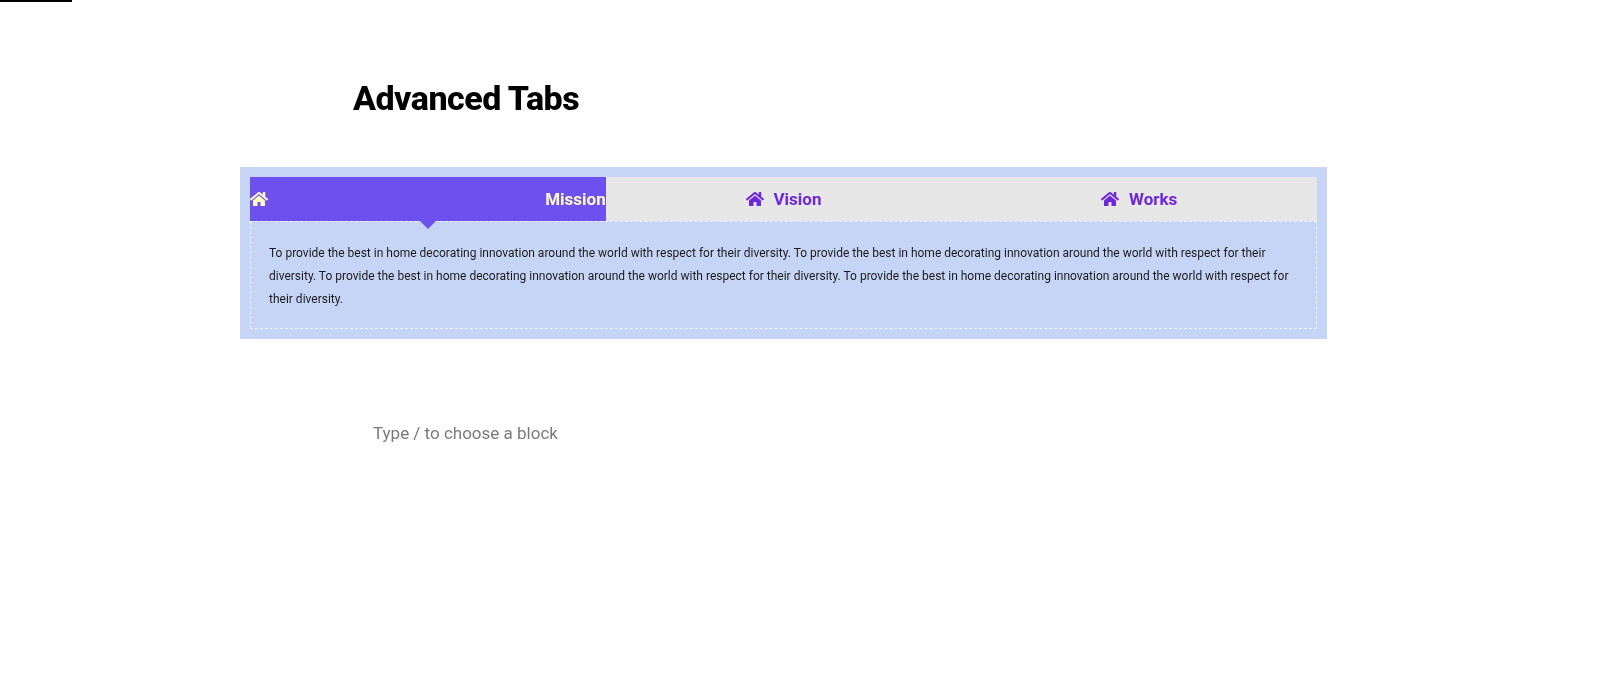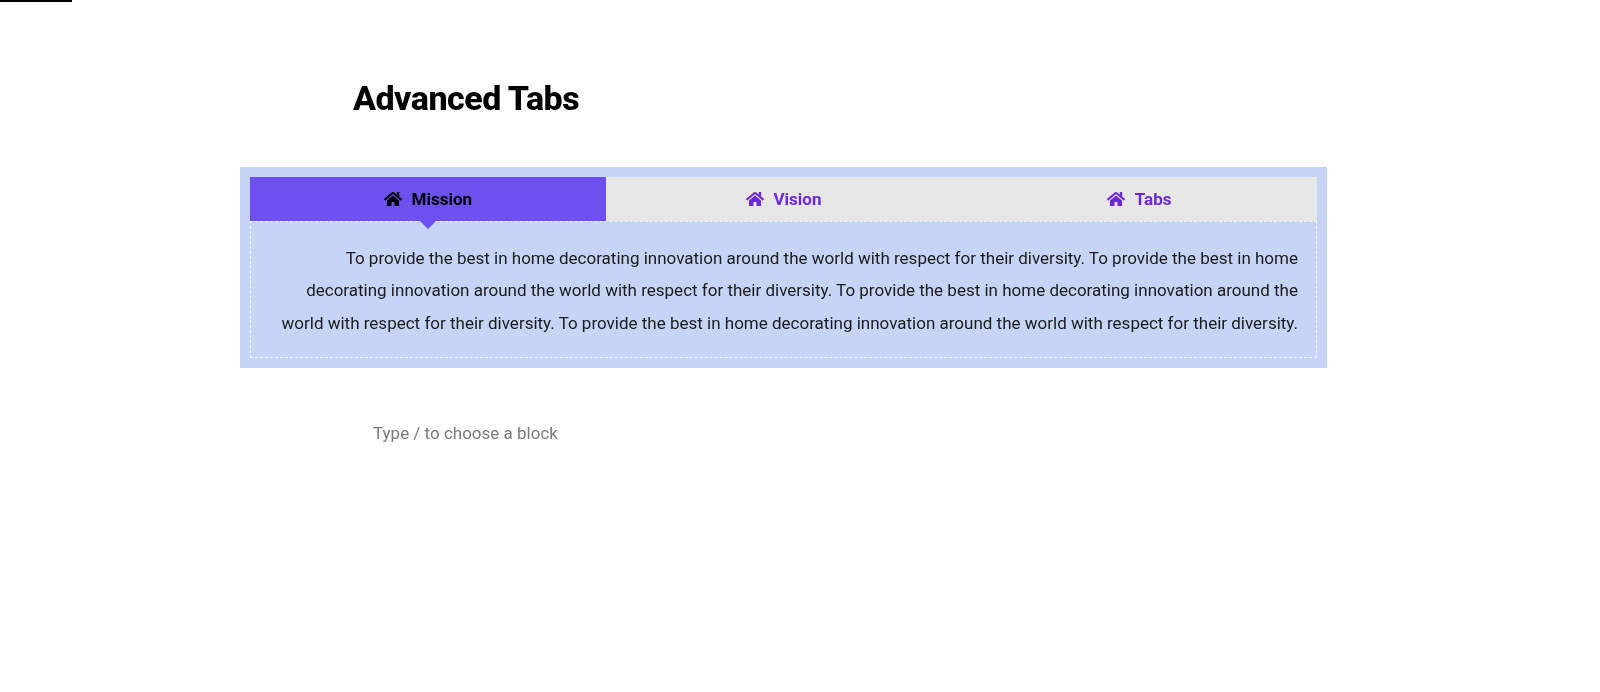--- a/index.html
+++ b/index.html
@@ -51,21 +51,22 @@
       gap: 10px;
       padding: 12px 0;
       font-size: 17px;
       font-weight: 700;
       color: #6d28d9;
       cursor: pointer;
       position: relative;
     }
     .tab-item.active {
       background: #6c51ef;
-      color: #000000;
+      color: #fef9c3;
+      justify-content: space-between;
     }
     .tab-item.active::after {
       content: "";
       position: absolute;
       bottom: -8px;
       left: 50%;
       transform: translateX(-50%);
       width: 0;
       height: 0;
       border-left: 9px solid transparent;
@@ -76,24 +77,23 @@
       width: 18px;
       height: 16px;
       display: inline-block;
     }
     .tab-content {
       padding: 20px 18px 18px 18px;
       border: 1px dashed rgba(255,255,255,0.7);
       margin-top: 0;
     }
     .tab-content-text {
-      font-size: 17px;
+      font-size: 12px;
       line-height: 1.9;
       color: #1b1b1b;
-      text-align: right;
     }
     .placeholder-block {
       position: absolute;
       left: 353px;
       top: 423px;
       font-size: 17px;
       color: #7a7a7a;
       margin-left: 20px;
     }
   </style>
@@ -124,21 +124,21 @@
       </span>
       <span>Vision</span>
     </div>
 
     <div class="tab-item">
       <span class="home-icon">
         <svg viewBox="0 0 576 512" fill="currentColor" width="18" height="16">
           <path d="M280.37 148.26L96 300.11V464a16 16 0 0016 16l112.06-.29a16 16 0 0015.92-16V368a16 16 0 0116-16h64a16 16 0 0116 16v95.64a16 16 0 0016 16.05L464 480a16 16 0 0016-16V300L295.67 148.26a12.19 12.19 0 00-15.3 0zM571.6 251.47L488 182.56V44.05a12 12 0 00-12-12h-56a12 12 0 00-12 12v72.61L318.47 43a48 48 0 00-61 0L4.34 251.47a12 12 0 00-1.6 16.9l25.5 31A12 12 0 0045.15 301l235.22-193.74a12.19 12.19 0 0115.3 0L530.9 301a12 12 0 0016.9-1.6l25.5-31a12 12 0 00-1.7-16.93z"></path>
         </svg>
       </span>
-      <span>Tabs</span>
+      <span>Works</span>
     </div>
 
   </div>
 
   <div class="tab-content">
     <p class="tab-content-text">To provide the best in home decorating innovation around the world with respect for their diversity. To provide the best in home decorating innovation around the world with respect for their diversity. To provide the best in home decorating innovation around the world with respect for their diversity. To provide the best in home decorating innovation around the world with respect for their diversity.</p>
   </div>
 </div>
 
 <div class="placeholder-block">Type / to choose a block</div>

